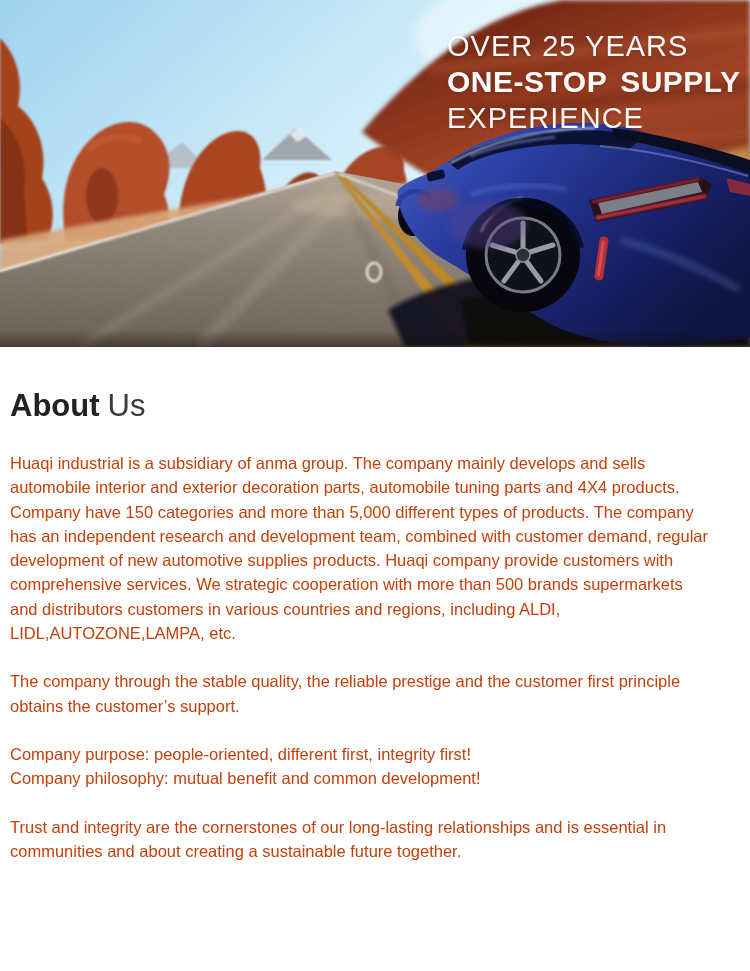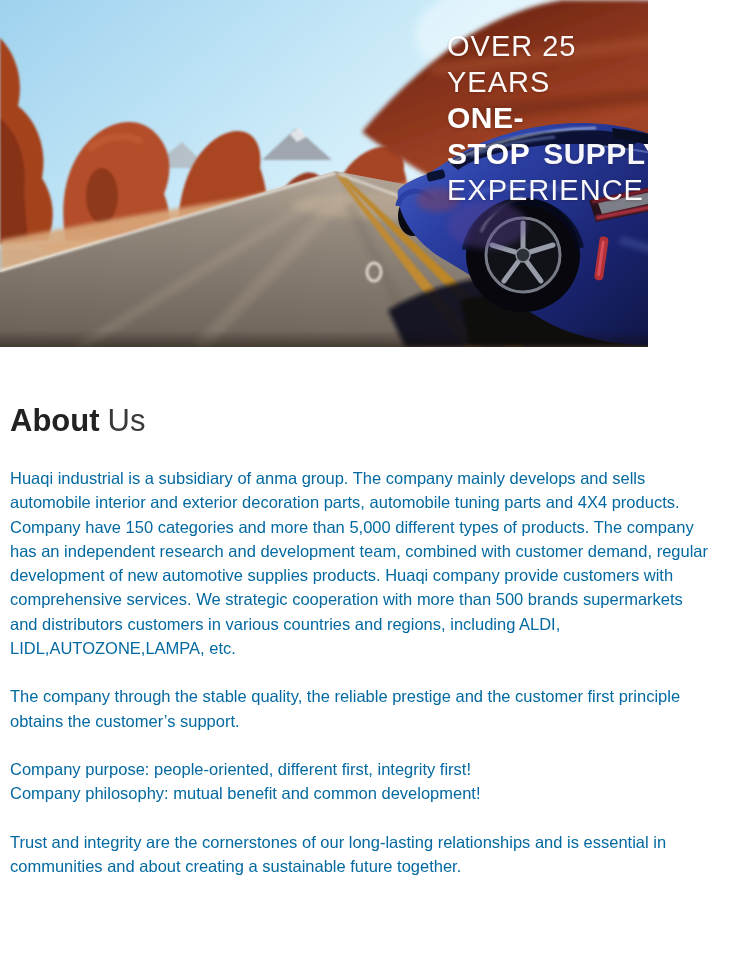--- a/index.html
+++ b/index.html
@@ -1,38 +1,38 @@
 <!DOCTYPE html>
 <html><head>
 <meta charset="utf-8">
 <style>
   html,body{margin:0;padding:0;background:#ffffff;}
   .page{
     width:750px;height:971px;position:relative;background:#ffffff;
     font-family:"Liberation Sans","DejaVu Sans",sans-serif;overflow:hidden;
   }
   
-  .hero{position:relative;width:648px;height:347px;overflow:hidden;background:#9ed2ee;}
+  .hero{position:relative;width:750px;height:347px;overflow:hidden;background:#9ed2ee;}
   .hero svg{display:block;position:absolute;left:0;top:0;}
   .hero-top{position:absolute;left:447px;top:28px;color:#ffffff;line-height:36px;
     text-shadow:0 1px 3px rgba(60,20,5,.25);}
   .ht-light{font-size:29px;font-weight:400;letter-spacing:1px;opacity:.97;}
   .ht-mid{font-size:30px;letter-spacing:.5px;}
   .ht-mid .bold{font-weight:700;}
   .ht-mid .rest{font-weight:700;margin-left:13px;opacity:.96;}
   .hero-bottom{position:absolute;left:42px;top:255px;color:#ffffff;line-height:37px;
     text-shadow:0 1px 4px rgba(40,30,20,.3);}
   .hb1{font-size:28px;font-weight:400;letter-spacing:.5px;}
   .hb2{font-size:31px;font-weight:700;letter-spacing:.5px;}
   
-  .about{padding:56px 20px 0 10px;}
+  .about{padding:41px 20px 0 10px;}
   .title{margin:0 0 27px 0;font-size:31px;color:#222222;letter-spacing:0;}
   .title .tb{font-weight:700;}
   .title .tl{font-weight:300;color:#3a3a3a;margin-left:8px;}
-  .para{color:#0369a1;font-size:16.5px;line-height:24.3px;margin:8px 0 24px 0;}
+  .para{color:#c2410c;font-size:16.5px;line-height:24.3px;margin:8px 0 24px 0;}
   .para div{white-space:nowrap;}
 </style>
 </head>
 <body>
 
 <div class="page">
 
   <div class="hero">
     <svg width="750" height="347" viewBox="0 0 750 347">
       <defs>

